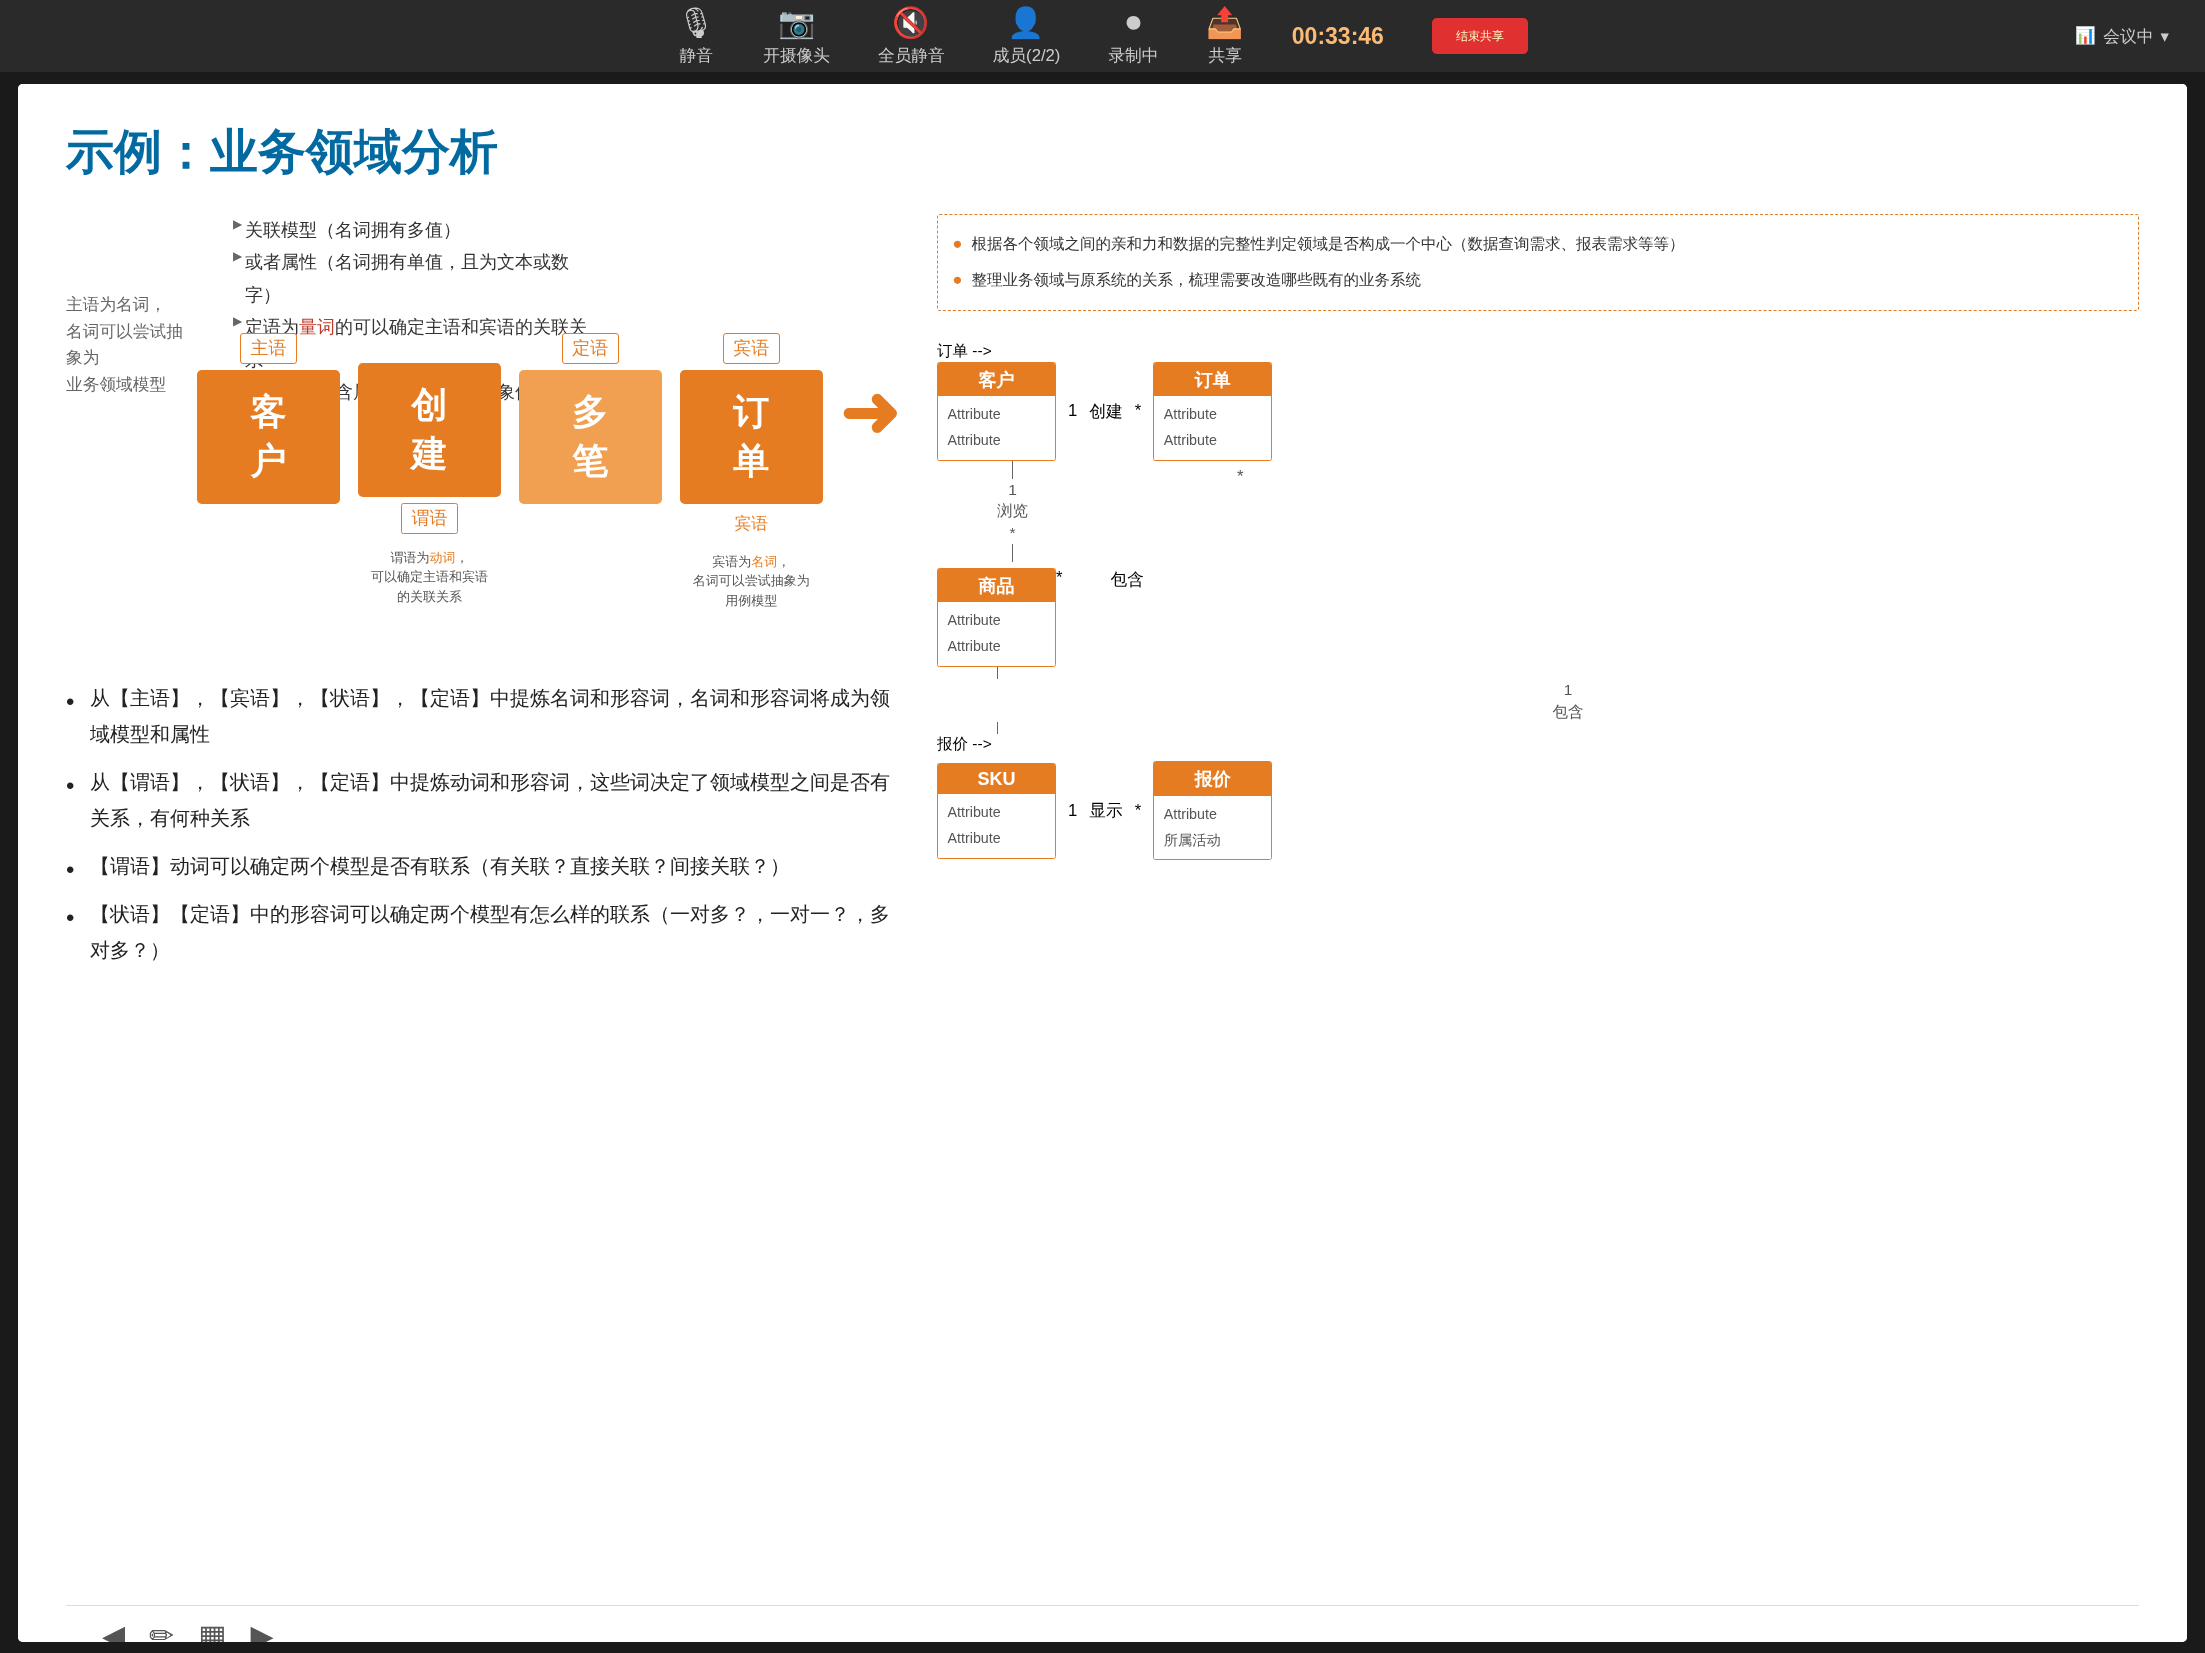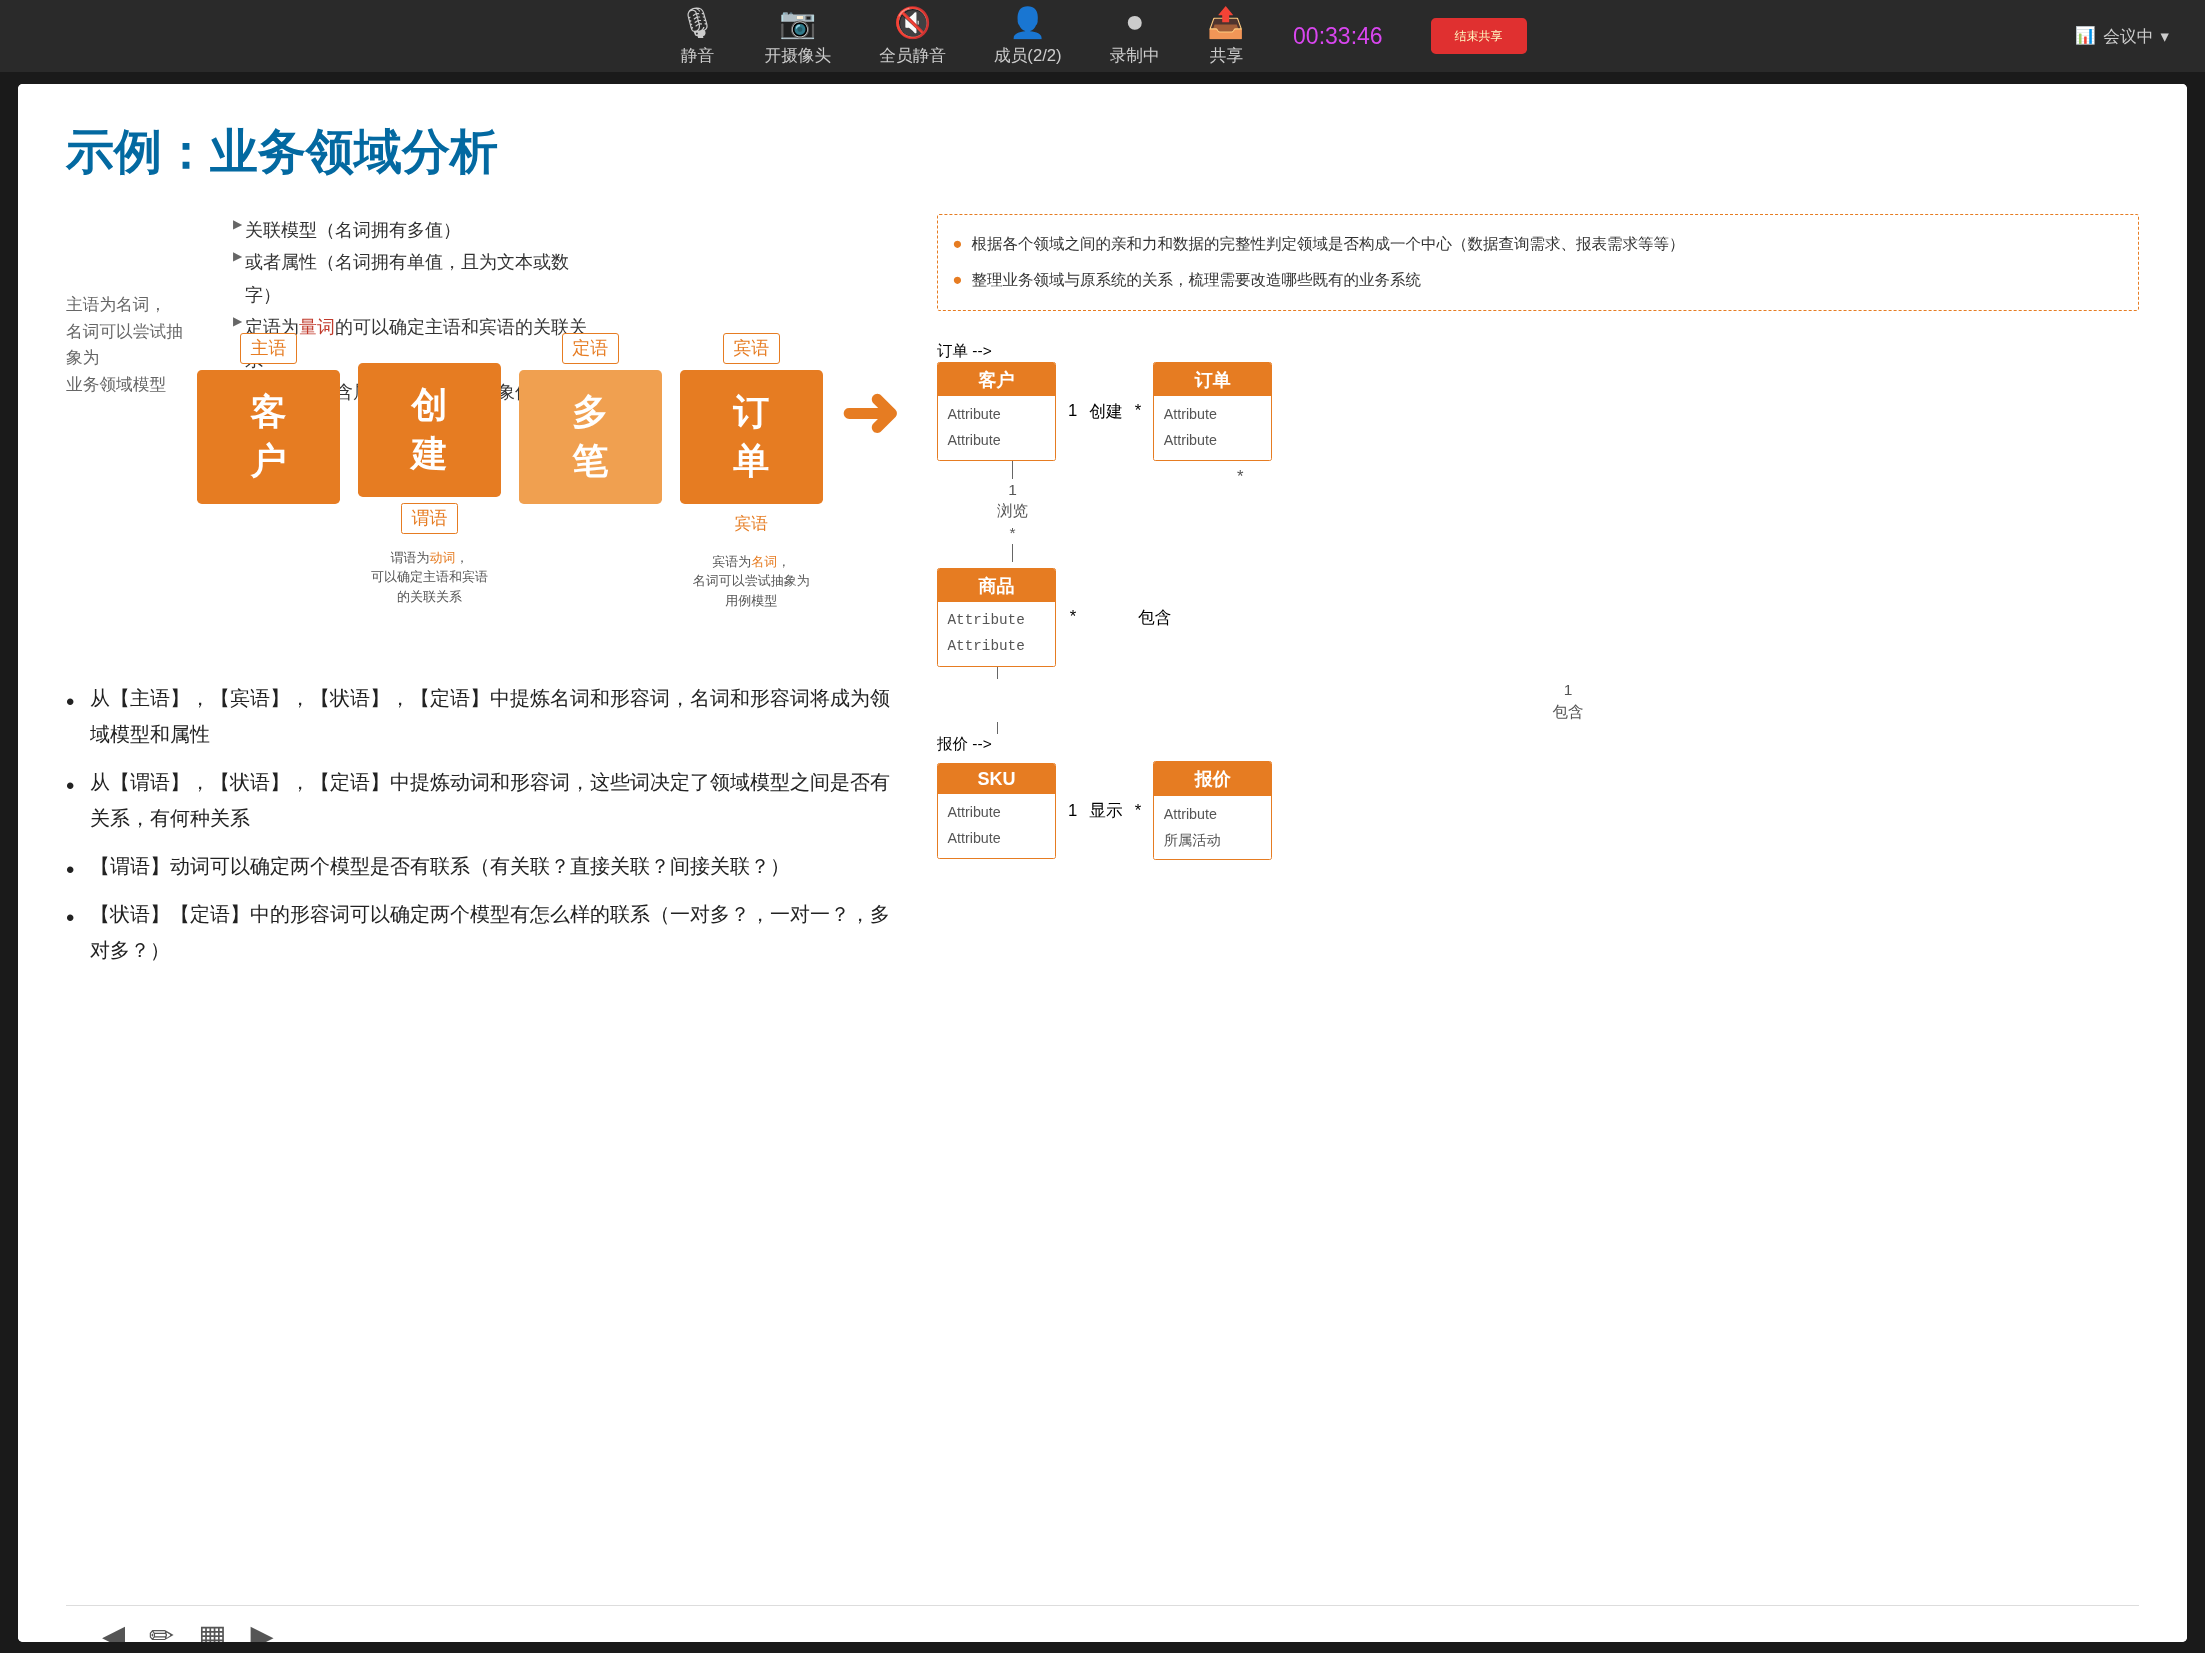--- a/index.html
+++ b/index.html
@@ -31,23 +31,23 @@
       align-items: center;
       color: #ccc;
       font-size: 16.7px;
       gap: 3.6px;
       cursor: pointer;
     }
     .toolbar-item .icon {
       font-size: 30px;
     }
     .toolbar-timer {
-      color: #d946ef;
+      color: #fdba74;
       font-size: 23px;
-      font-weight: normal;
+      font-weight: bold;
     }
     .toolbar-end-btn {
       background: #e03030;
       color: #fef9c3;
       border: none;
       border-radius: 4.8px;
       padding: 9.5px 24px;
       font-size: 12px;
       cursor: pointer;
     }
@@ -428,21 +428,21 @@
                 <div>浏览</div>
                 <div>*</div>
               </div>
               <div style="width:1.2px; height:18px; background:#666;"></div>
             </div>
 
             <div style="margin-left:209px; margin-top:6px; font-size:16.7px; color:#555;">*</div>
           </div>
 
           
-          <div style="display:flex; align-items:center; gap:12px; margin-top:6px;font-family:Liberation Mono, monospace;">
+          <div style="display:flex; align-items:flex-start; margin-top:6px;">
             <div class="entity-box">
               <div class="entity-header">商品</div>
               <div class="entity-body">
                 <div>Attribute</div>
                 <div>Attribute</div>
               </div>
             </div>
             <span style="font-size:16.7px;">*</span>
             <span style="font-size:16.7px; margin-left:48px;">包含</span>
           </div>

